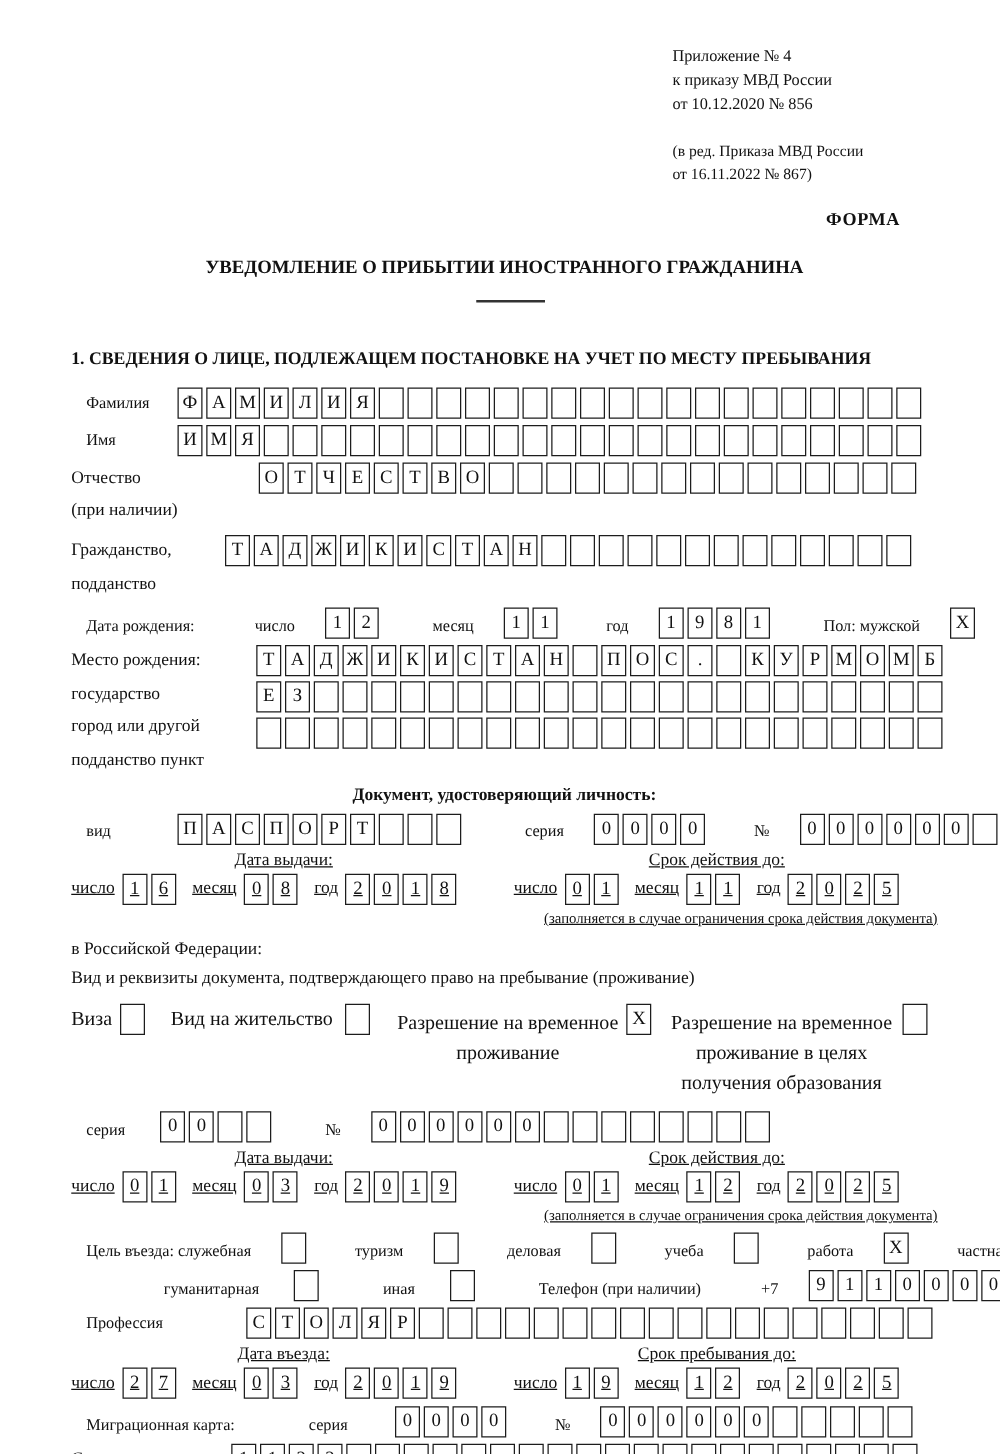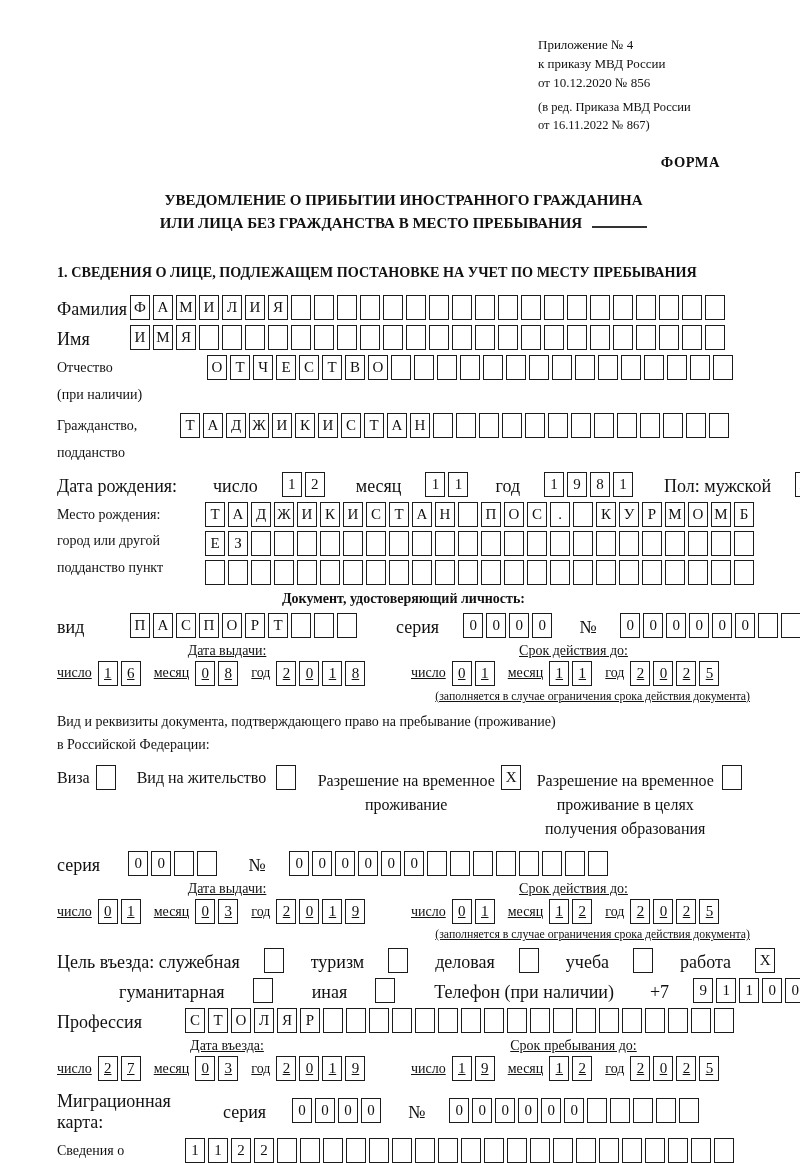--- a/index.html
+++ b/index.html
@@ -1,26 +1,26 @@
 <!DOCTYPE html>
 <html><head>
 <meta charset="utf-8">
 <style>
   html,body{margin:0;padding:0;background:#fff;color:#111;}
   body{width:800px;min-height:1163px;font-family:"Liberation Serif","DejaVu Serif",serif;}
   .page{box-sizing:border-box;width:800px;min-height:1163px;padding:36px 50px 20px 57px;}
   .hdr-note{margin-left:auto;width:212px;font-size:13px;line-height:1.45;}
-  .hdr-note2{margin-top:5px;font-size:12.5px;line-height:1.45;}
+  .hdr-note2{margin-top:19px;font-size:12.5px;line-height:1.45;}
   .forma{margin-top:20px;text-align:right;padding-right:30px;font-weight:bold;font-size:14.5px;letter-spacing:.5px;}
   .title{margin-top:18px;text-align:center;font-weight:bold;font-size:15px;line-height:1.55;}
   .blank-line{display:inline-block;width:55px;border-bottom:2px solid #333;height:.9em;margin-left:10px;}
   .sec{margin:29px 0 14px;font-weight:bold;font-size:14.2px;}
   .frow{display:flex;align-items:flex-start;margin-bottom:5px;}
   .inline{align-items:center;gap:18px;}
-  .lbl{font-size:18px;padding-top:4px;flex:none;}
+  .lbl{font-size:13px;padding-top:4px;flex:none;margin-left:12px;}
   .lblcol{font-size:14px;line-height:1.9;flex:none;}
   .w73{width:73px;}.w150{width:150px;}.w123{width:123px;}.w148{width:148px;}.w128{width:128px;}
   .cells{display:inline-flex;flex:none;}
   .cell{box-sizing:border-box;flex:none;display:inline-flex;align-items:center;justify-content:center;
         width:20px;height:25px;border:1.8px solid #1c1c1c;margin-right:3px;font-size:15px;background:#fff;}
   .stack{display:flex;flex-direction:column;gap:4px;}
   .gap6{margin-right:6px;}.gap10{margin-right:10px;}.gap18{margin-right:18px;}
   .dgroup{margin:4px 0 6px;text-decoration:underline;}
   .dgroup .heads{display:flex;}
   .dgroup .h1{width:340px;text-align:center;font-size:14px;}
@@ -52,21 +52,21 @@
       <div>(в ред. Приказа МВД России</div>
       <div>от 16.11.2022 № 867)</div>
     </div>
   </div>
 
   <div class="forma">ФОРМА</div>
 
   <div class="title">
     <div>УВЕДОМЛЕНИЕ О ПРИБЫТИИ ИНОСТРАННОГО ГРАЖДАНИНА</div>
     <div>
-      <span>ИЛИ ЛИЦА БЕЗ ГРАЖДАНСТВА В МЕСТО ПРЕБЫВАНИЯ</span><span class="blank-line"></span>
+      <span class="blank-line"></span>
     </div>
   </div>
 
   <div class="sec">1. СВЕДЕНИЯ О ЛИЦЕ, ПОДЛЕЖАЩЕМ ПОСТАНОВКЕ НА УЧЕТ ПО МЕСТУ ПРЕБЫВАНИЯ</div>
 
   <div class="frow">
     <span class="lbl w73">Фамилия</span>
     <span class="cells">
         <span class="cell">Ф</span>
         <span class="cell">А</span>
@@ -219,20 +219,21 @@
       </span>
     <span class="lbl gap10">женский</span>
     <span class="cells">
         <span class="cell"></span>
       </span>
   </div>
 
   <div class="frow">
     <div class="lblcol w148">
       <div>Место рождения:</div>
+      <div>государство</div>
       <div>город или другой</div>
       <div>подданство пункт</div>
     </div>
     <div class="stack">
       <span class="cells">
           <span class="cell">Т</span>
           <span class="cell">А</span>
           <span class="cell">Д</span>
           <span class="cell">Ж</span>
           <span class="cell">И</span>
@@ -391,22 +392,22 @@
             <span class="cell">2</span>
             <span class="cell">0</span>
             <span class="cell">2</span>
             <span class="cell">5</span>
           </span>
       </div>
     </div>
     <div class="note">(заполняется в случае ограничения срока действия документа)</div>
   </div>
 
+  <div class="plain">в Российской Федерации:</div>
   <div class="plain">Вид и реквизиты документа, подтверждающего право на пребывание (проживание)</div>
-  <div class="plain">в Российской Федерации:</div>
 
   <div class="permits">
     <div class="permit-item">
       <span class="permit-txt gap6">Виза</span>
       <span class="cells gap18">
           <span class="cell"></span>
         </span>
     </div>
     <div class="permit-item">
       <span class="permit-txt gap10">Вид на жительство</span>

